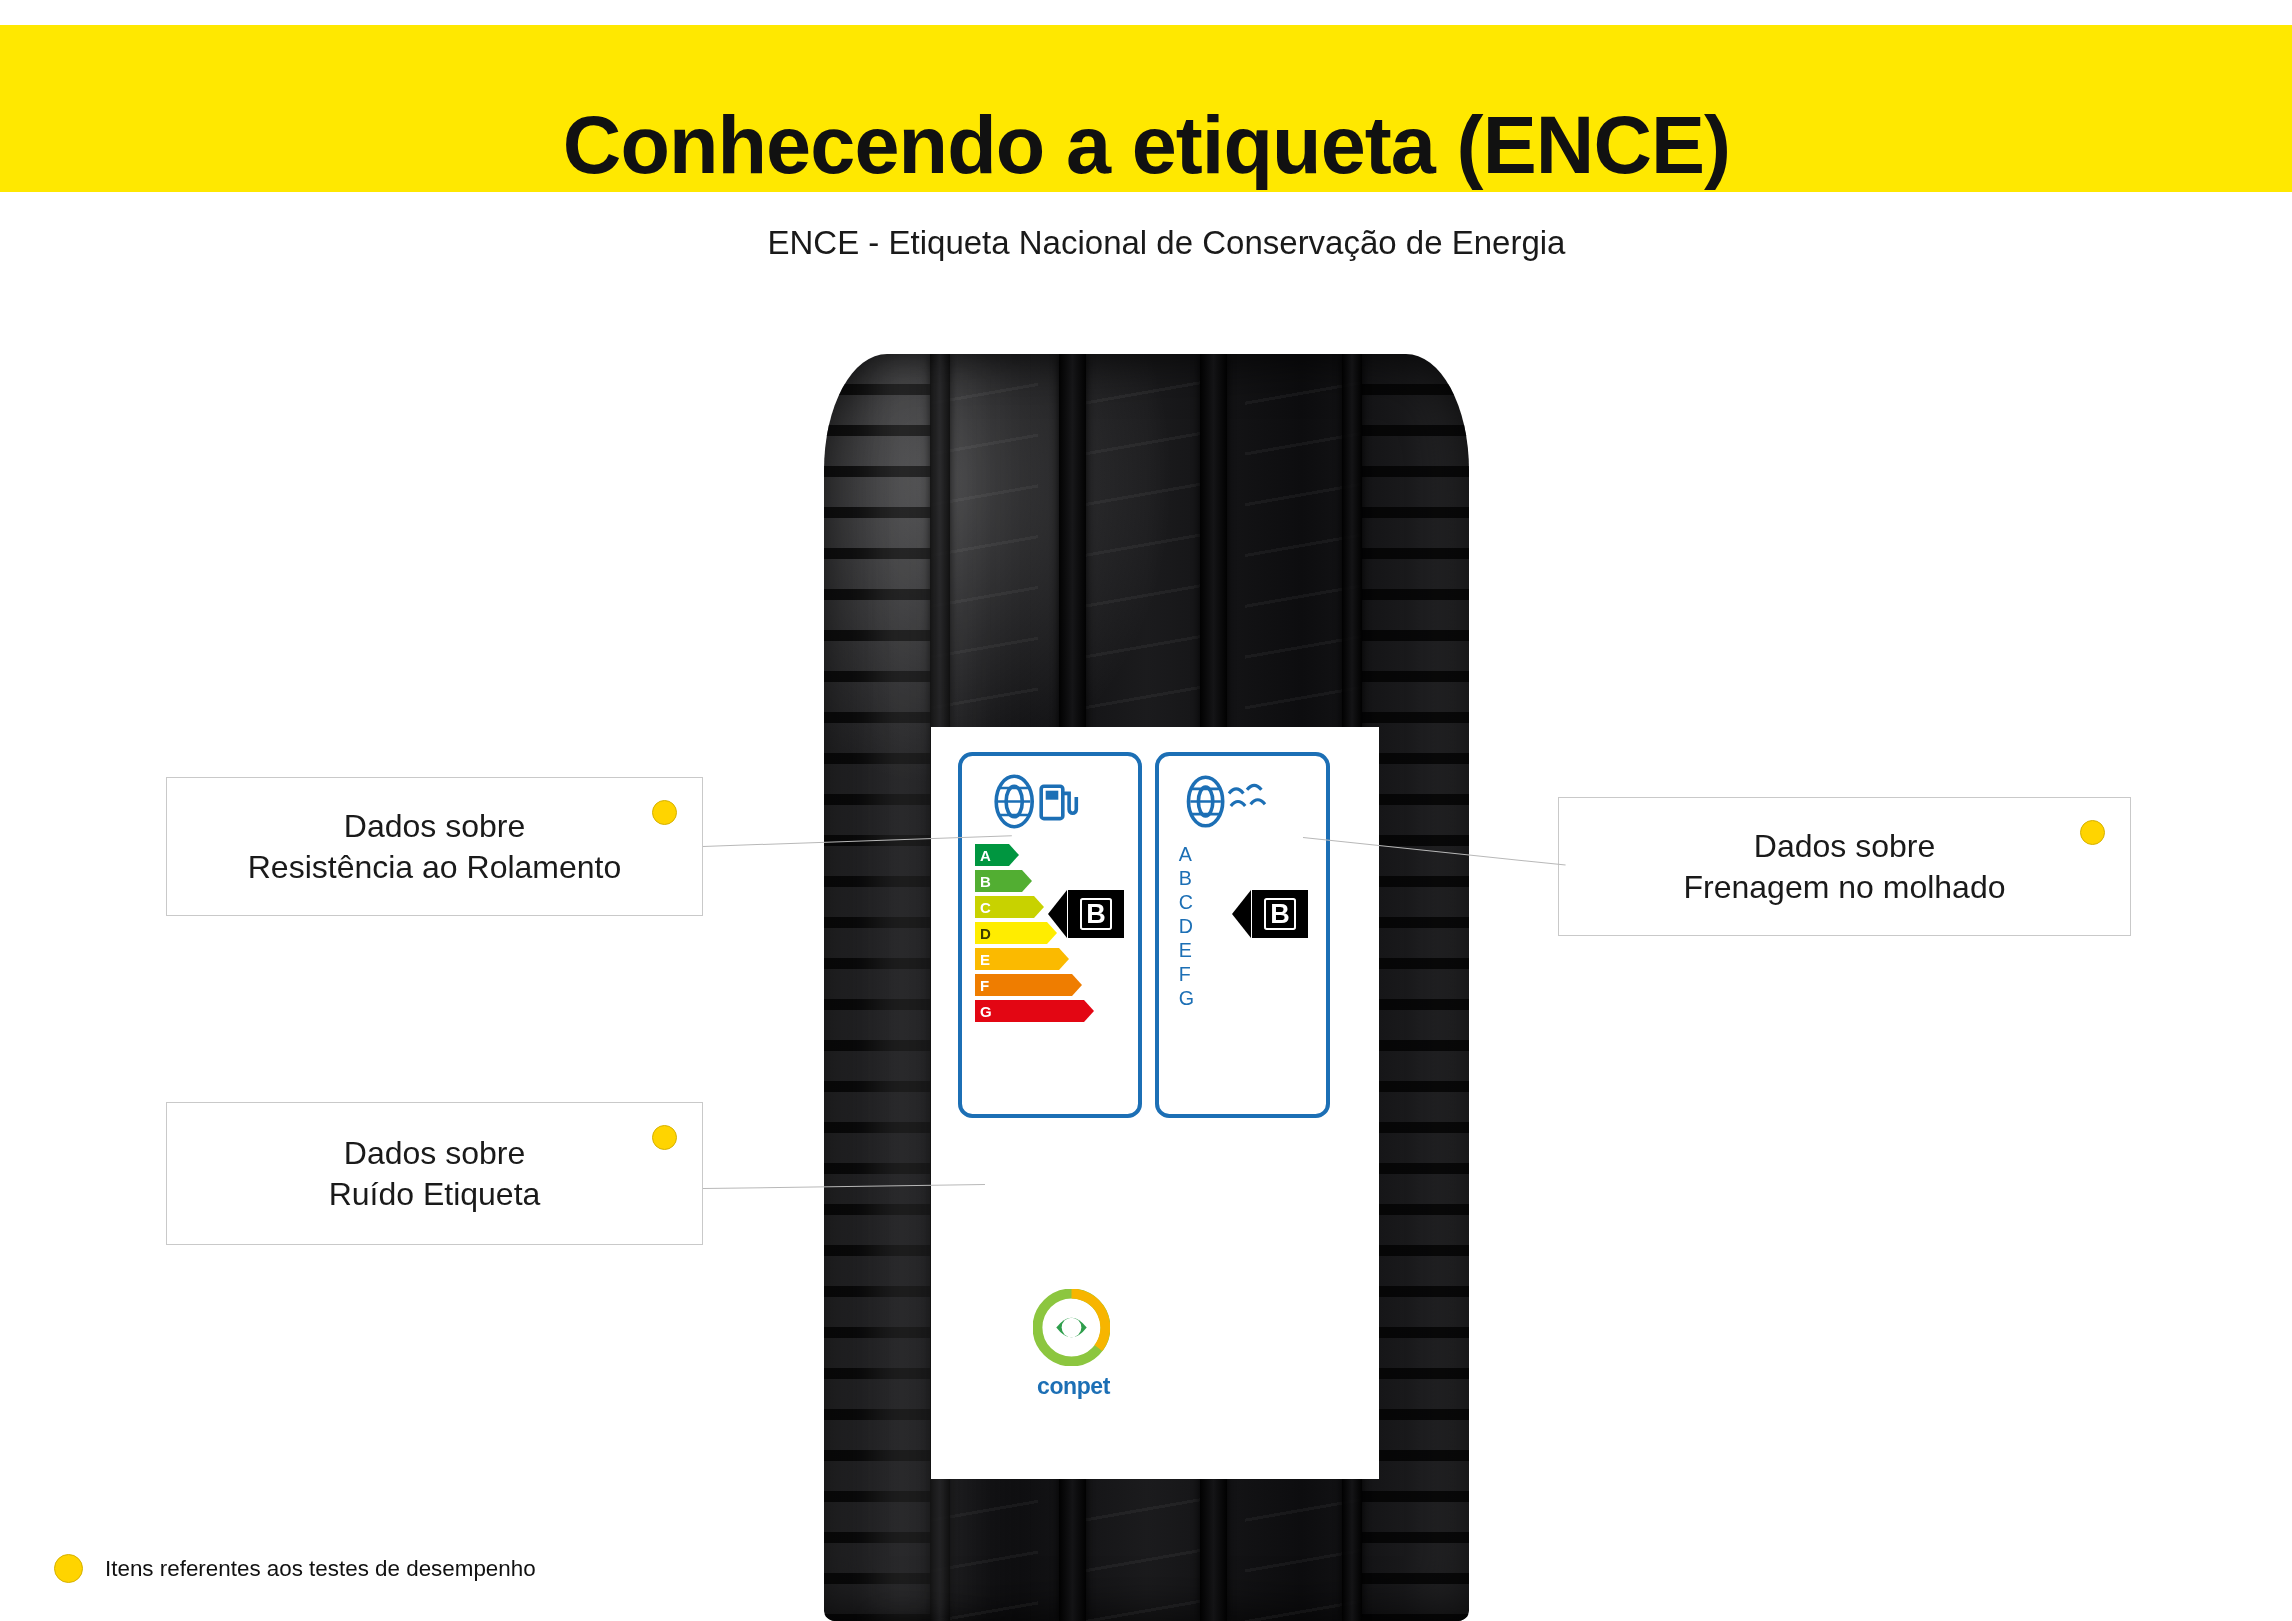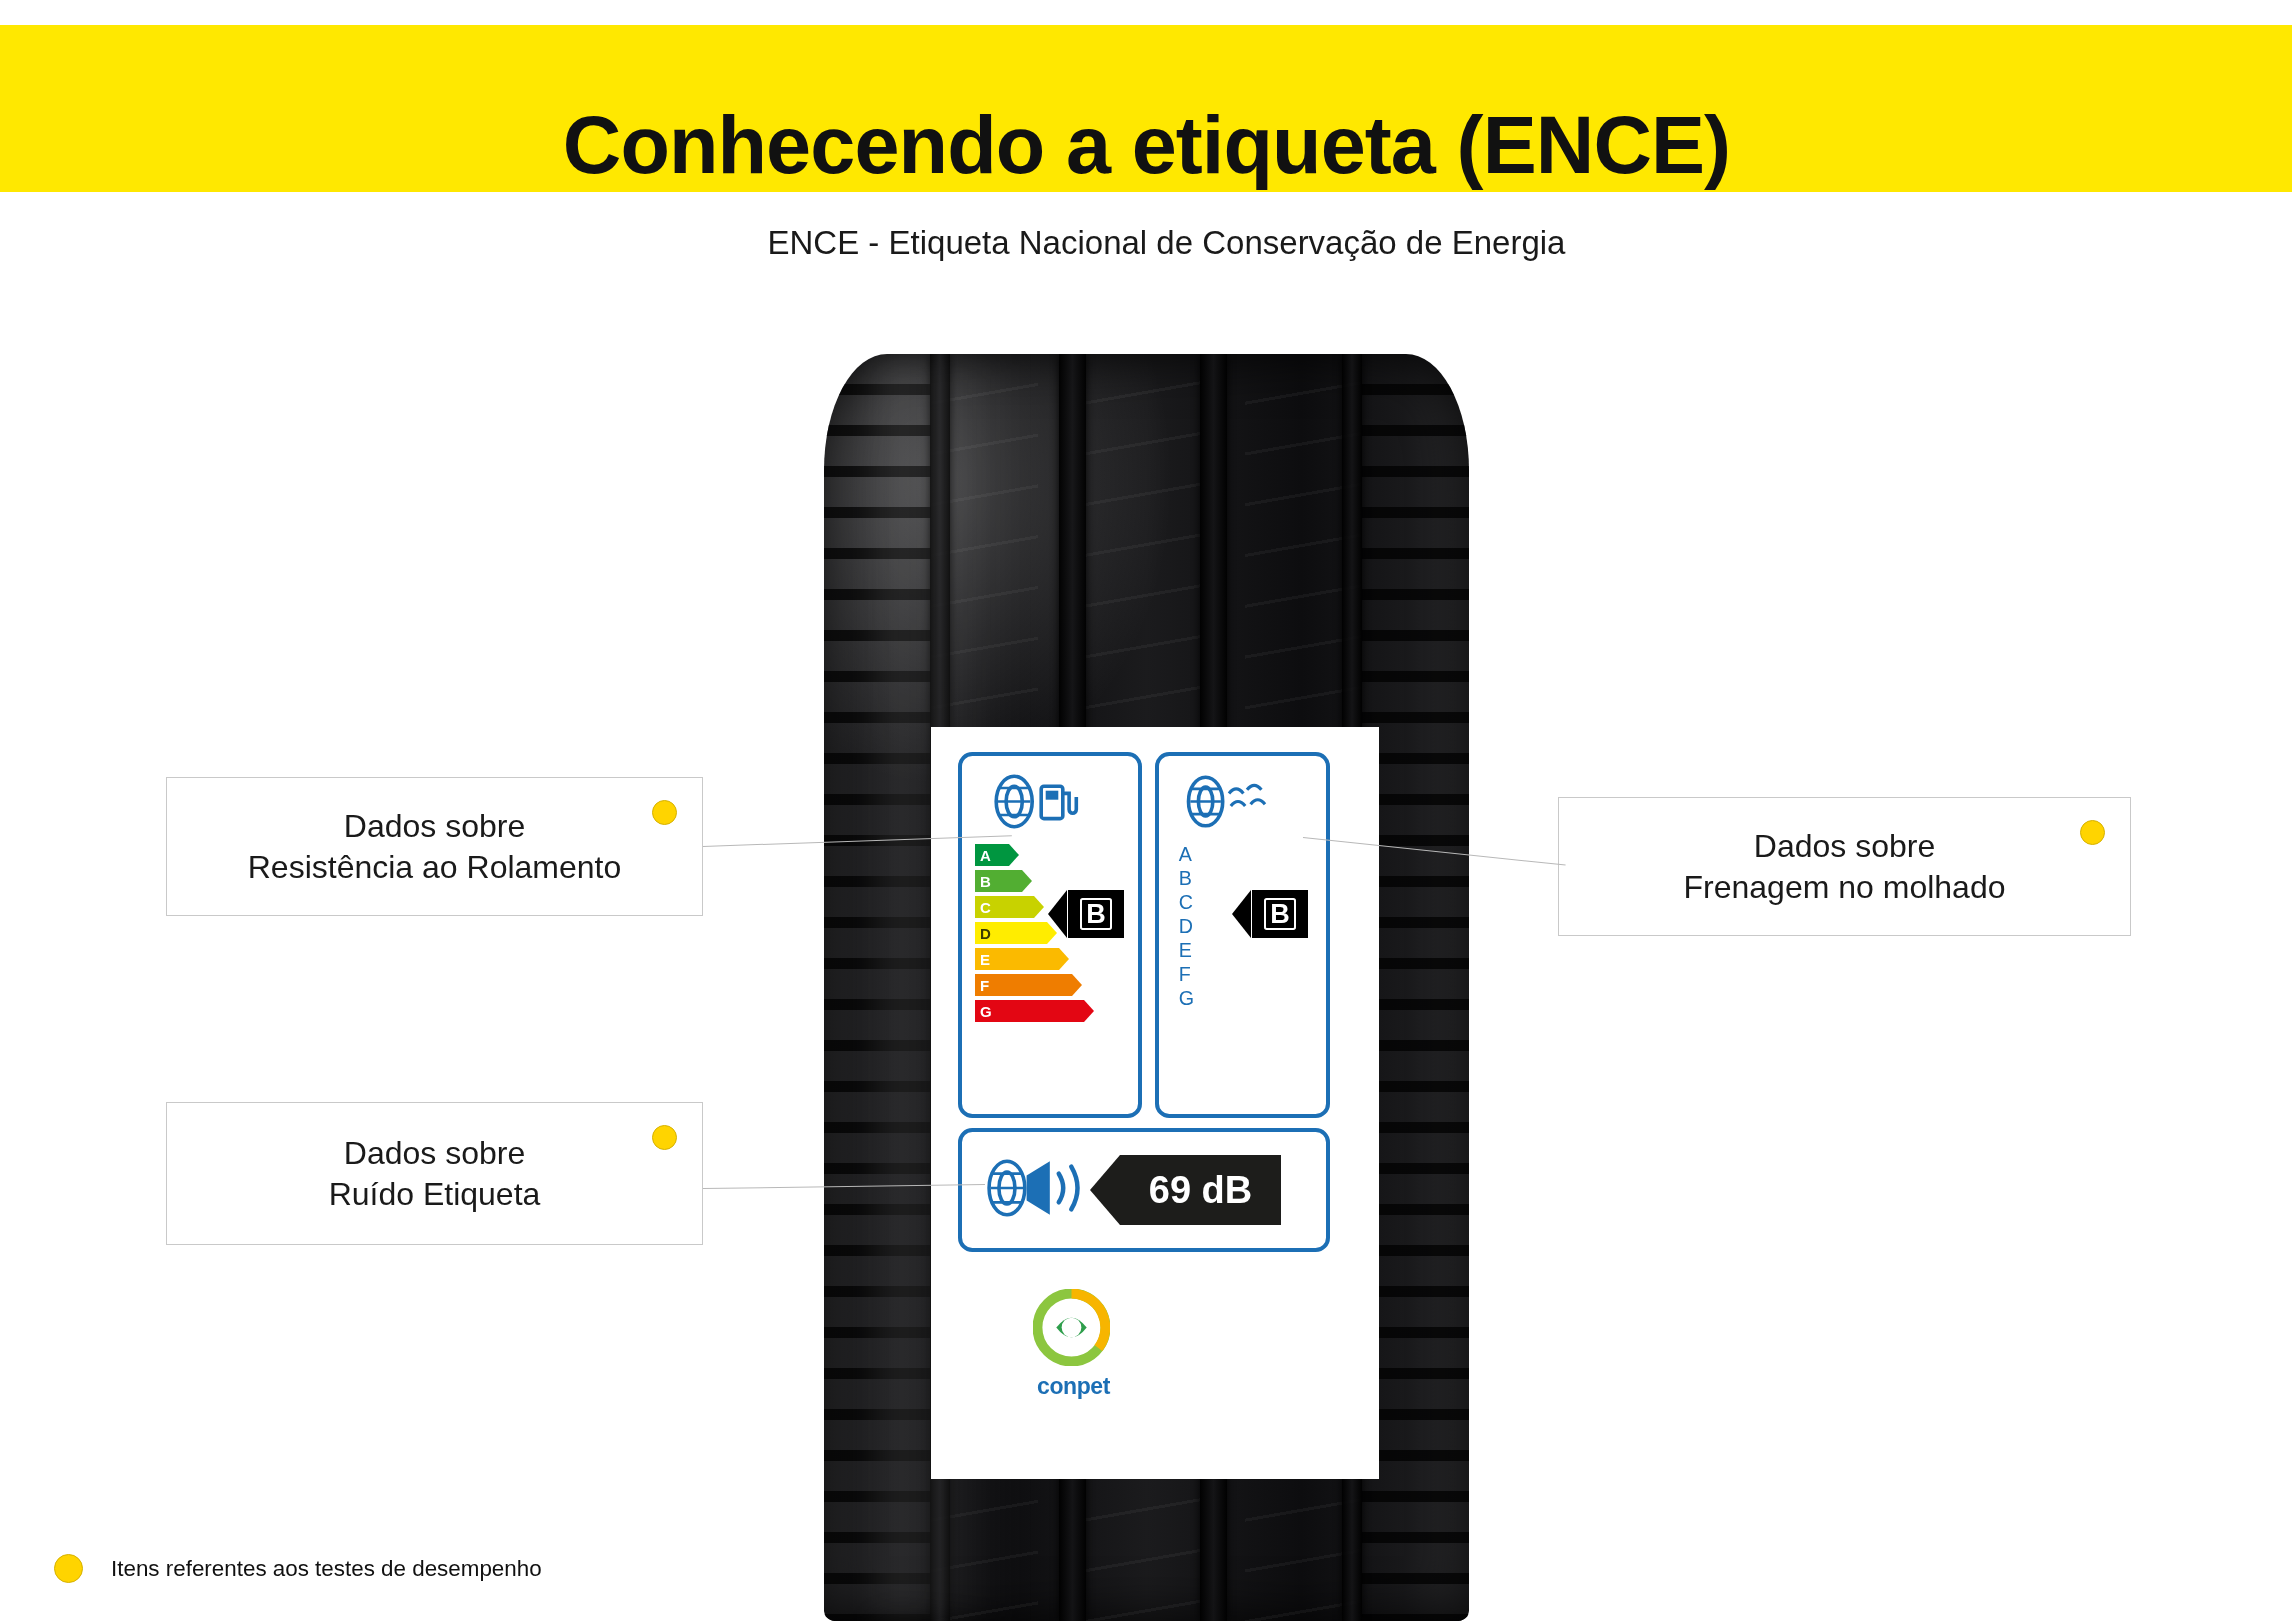--- a/index.html
+++ b/index.html
@@ -279,21 +279,21 @@
     transform-origin: left center;
   }
 
   
   .legend {
     position: absolute;
     left: 54px;
     top: 1554px;
     display: flex;
     align-items: center;
-    gap: 28px;
+    gap: 22px;
   }
   .legend-dot {
     width: 27px;
     height: 27px;
     border-radius: 50%;
     background: #ffd400;
     border: 0.9px solid #d6b100;
   }
   .legend-text { font-size: 22.4px; color: #111111; }
 </style>
@@ -379,37 +379,20 @@
         <div>E</div>
         <div>F</div>
         <div>G</div>
       </div>
 
       <div class="grade-badge" style="left:93px; top:134px;">
         <span class="grade-letter-box">B</span>
       </div>
     </div>
 
-    <div class="panel panel-noise">
-      <span>
-        <svg width="134" height="90" viewBox="0 0 150 100" style="position:absolute;left:10.7px;top:10.7px;">
-          <g fill="none" stroke="#1c6fb5" stroke-width="4">
-            <ellipse cx="38" cy="50" rx="20" ry="30"></ellipse>
-            <ellipse cx="38" cy="50" rx="9" ry="18"></ellipse>
-            <path d="M20 34 H56 M20 50 H56 M20 66 H56" stroke-width="3"></path>
-          </g>
-          <path d="M60 36 L86 20 L86 80 L60 64 Z" fill="#1c6fb5"></path>
-          <g fill="none" stroke="#1c6fb5" stroke-width="5" stroke-linecap="round">
-            <path d="M96 34 q10 16 0 32"></path>
-            <path d="M110 26 q14 24 0 48"></path>
-          </g>
-        </svg>
-      </span>
-      <div class="db-badge">69 dB</div>
-    </div>
 
     <div class="conpet">
       <span>
         <svg width="77" height="77" viewBox="0 0 86 86">
           <circle cx="43" cy="43" r="38" fill="none" stroke="#8cc63f" stroke-width="11"></circle>
           <path d="M43 5 a38 38 0 0 1 30 61" fill="none" stroke="#f7b500" stroke-width="11"></path>
           <path d="M26 43 q17 -22 34 0 q-17 22 -34 0 z" fill="#2e9e4b"></path>
           <circle cx="43" cy="43" r="11" fill="#ffffff"></circle>
         </svg>
       </span>

